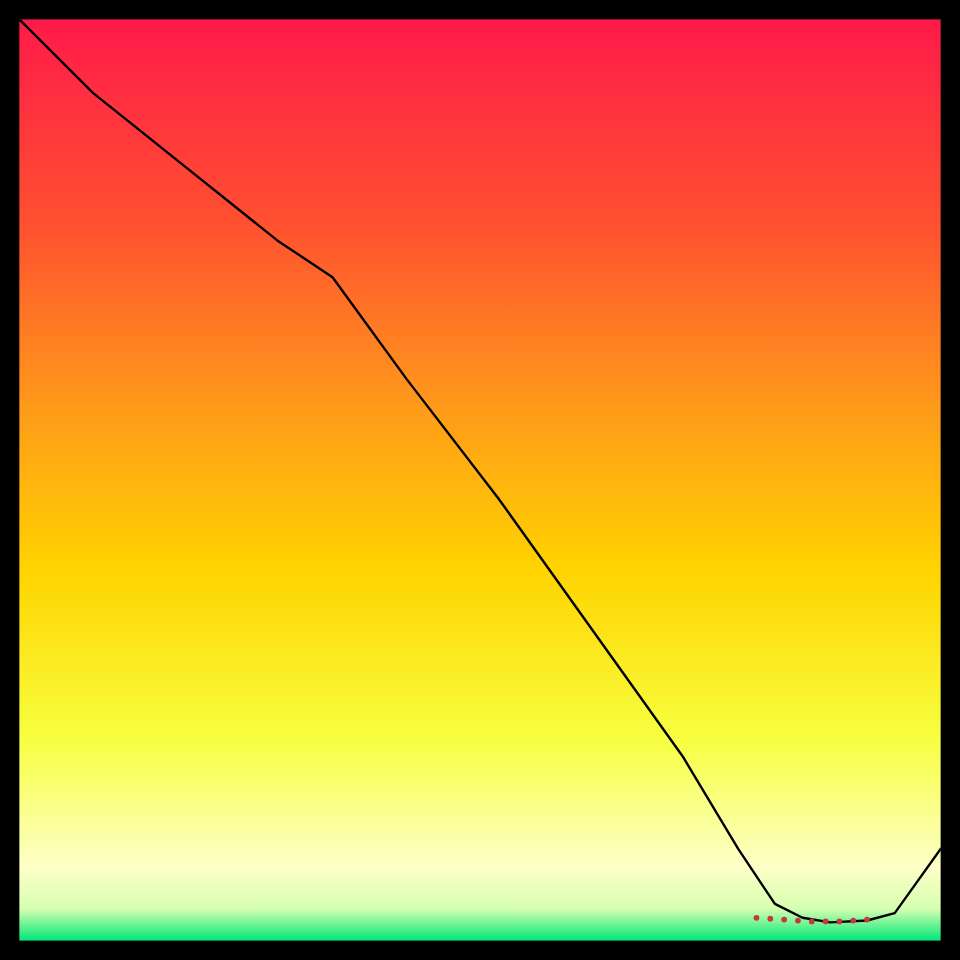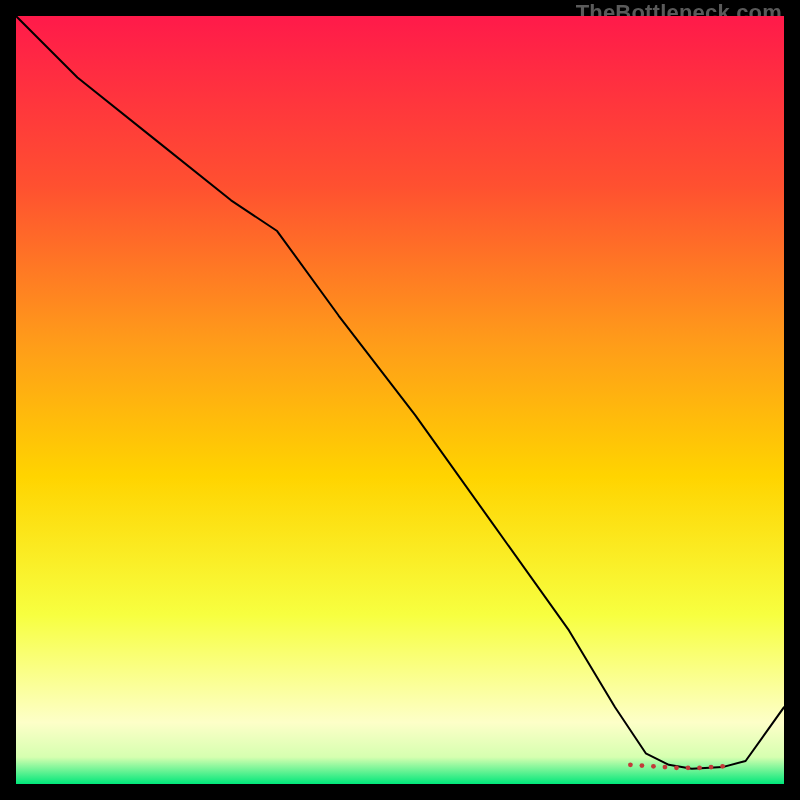--- a/index.html
+++ b/index.html
@@ -26,21 +26,20 @@
     font-weight: 600;
     color: #5a5a5a;
     letter-spacing: 0.2px;
   }
   svg { display: block; }
 </style>
 </head>
 <body>
 
 <div class="frame">
-  <div class="watermark">TheBottleneck.com</div>
 
   <div class="plot">
     <svg id="chart-svg" width="768" height="768" viewBox="0 0 768 768">
       <defs>
         <linearGradient id="bg-grad" x1="0" y1="0" x2="0" y2="1">
             <stop offset="0%" stop-color="#ff1a4a"></stop>
             <stop offset="22%" stop-color="#ff5030"></stop>
             <stop offset="42%" stop-color="#ff9a1a"></stop>
             <stop offset="60%" stop-color="#ffd400"></stop>
             <stop offset="78%" stop-color="#f7ff40"></stop>

